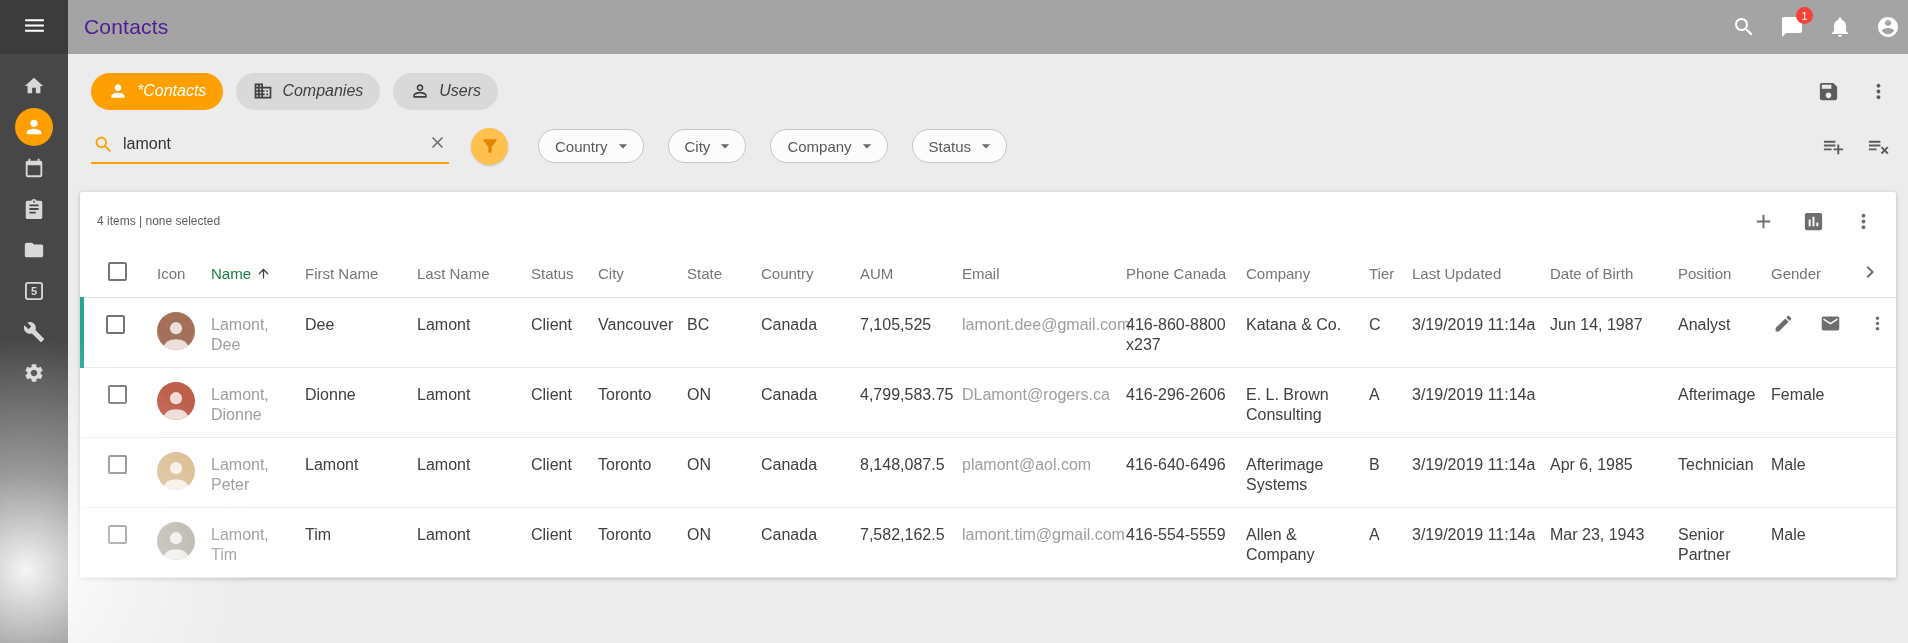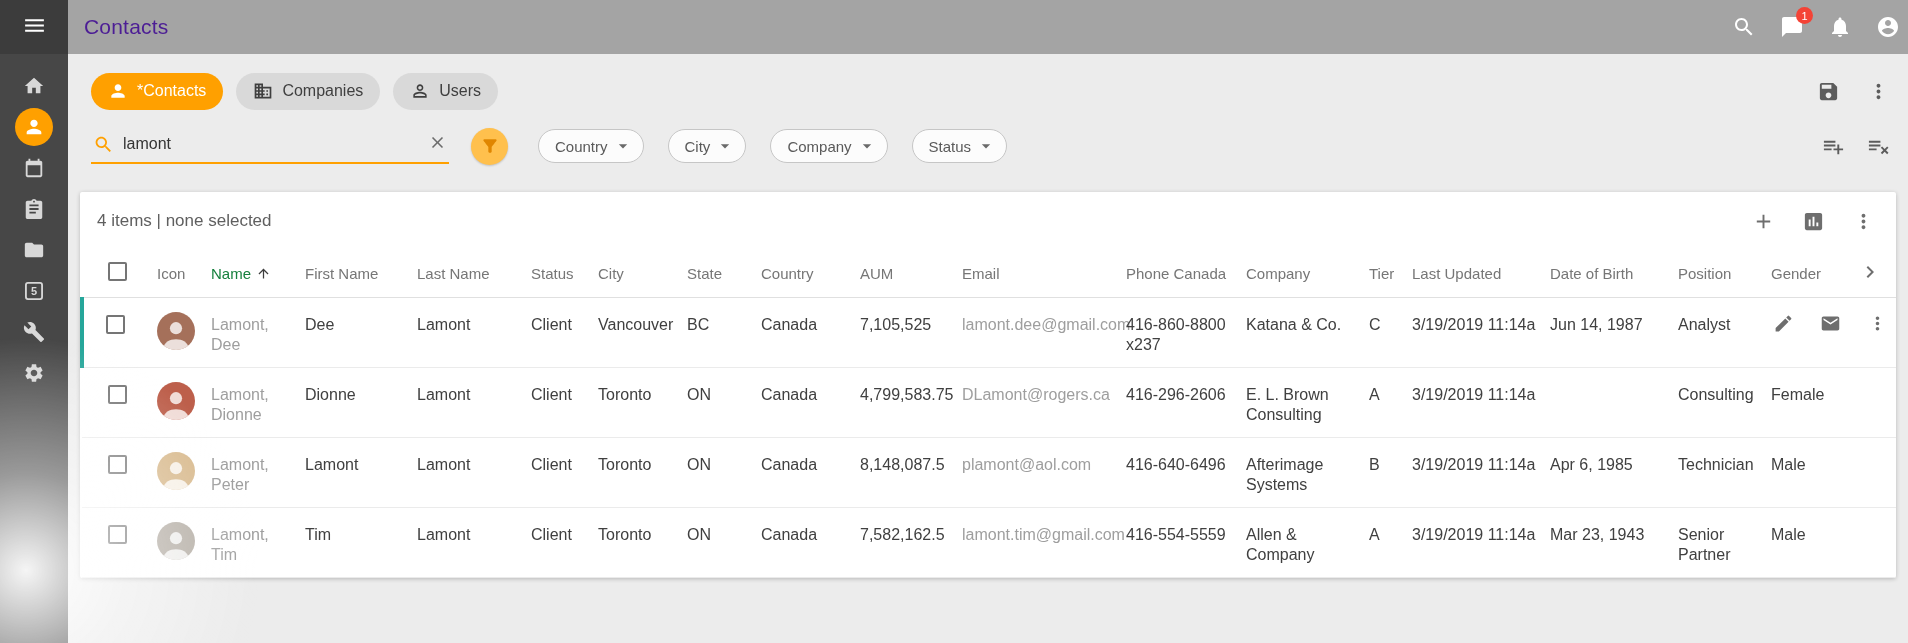--- a/index.html
+++ b/index.html
@@ -37,21 +37,21 @@
   .topbar-btn { color: #fff; position: relative; width: 24px; height: 24px; }
   .badge {
     position: absolute; top: -8px; right: -9px; min-width: 17px; height: 17px; padding: 0 3px;
     border-radius: 9px; background: var(--badge-red, #F44336); color: #fff; font-size: 11px;
     display: flex; align-items: center; justify-content: center;
   }
 
   
   .main { position: absolute; left: 68px; top: 54px; right: 0; bottom: 0; padding: 18px 12px 0 12px; }
 
-  .tabs-row { display: flex; align-items: center; height: 38px; padding-left: 11px; }
+  .tabs-row { display: flex; align-items: center; height: 38px; padding-left: 11px; font-style: italic; }
   .pill {
     display: inline-flex; align-items: center; gap: 9px; height: 37px; border-radius: 19px;
     padding: 0 17px; background: #d9d9d9; color: #3f3f3f; font-size: 16px; margin-right: 13px;
   }
   .pill .icon { width: 20px; height: 20px; }
   .pill.active { background: var(--accent-orange, #FFA000); color: #fff; }
   .tabs-actions { margin-left: auto; display: flex; align-items: center; gap: 27px; padding-right: 6px; color: #5c5c5c; }
   .icon-btn { display: inline-flex; color: inherit; }
   .icon-btn .icon { width: 23px; height: 23px; }
 
@@ -74,21 +74,21 @@
   .chip {
     display: inline-flex; align-items: center; gap: 5px; height: 34px; padding: 0 10px 0 16px;
     border: 1px solid #c6c6c6; border-radius: 17px; background: #fcfcfc; color: #5a5a5a; font-size: 15px;
   }
   .chip .caret { width: 20px; height: 20px; color: #6a6a6a; }
   .search-actions { margin-left: auto; display: flex; align-items: center; gap: 22px; padding-right: 6px; color: #5c5c5c; }
 
   
   .card { background: #fff; border-radius: 2px; box-shadow: 0 1px 4px rgba(0,0,0,.22); margin-top: 26px; overflow: hidden; }
   .card-header { display: flex; align-items: center; height: 58px; padding: 0 21px 0 17px; }
-  .summary { font-size: 17px; color: #5f5f5f; }
+  .summary { font-size: 12px; color: #5f5f5f; }
   .card-toolbar { margin-left: auto; display: flex; align-items: center; gap: 27px; color: #6e6e6e; }
 
   table { width: 100%; border-collapse: collapse; table-layout: fixed; }
   thead th {
     font-size: 15px; font-weight: 400; color: #767676; text-align: left;
     height: 47px; border-bottom: 1px solid #e0e0e0; vertical-align: middle; padding: 0 10px 0 0;
   }
   th.c-check, td.c-check { padding-left: 26px; }
   th.c-sorted { color: #15803d; }
   .th-flex { display: inline-flex; align-items: center; gap: 5px; }
@@ -521,21 +521,21 @@
     <td>Toronto</td>
     <td>ON</td>
     <td>Canada</td>
     <td>4,799,583.75</td>
     <td class="muted">DLamont@rogers.ca</td>
     <td>416-296-2606</td>
     <td>E. L. Brown Consulting</td>
     <td>A</td>
     <td>3/19/2019 11:14a</td>
     <td></td>
-    <td>Consulting</td>
+    <td>Afterimage</td>
     <td>Female</td>
     <td class="c-chevron">
       
     </td>
   </tr>
 
   <tr class="data-row">
     <td class="c-check"><span class="checkbox"></span></td>
     <td class="c-avatar">
       <span class="avatar" style="background: rgb(216, 185, 140);">

